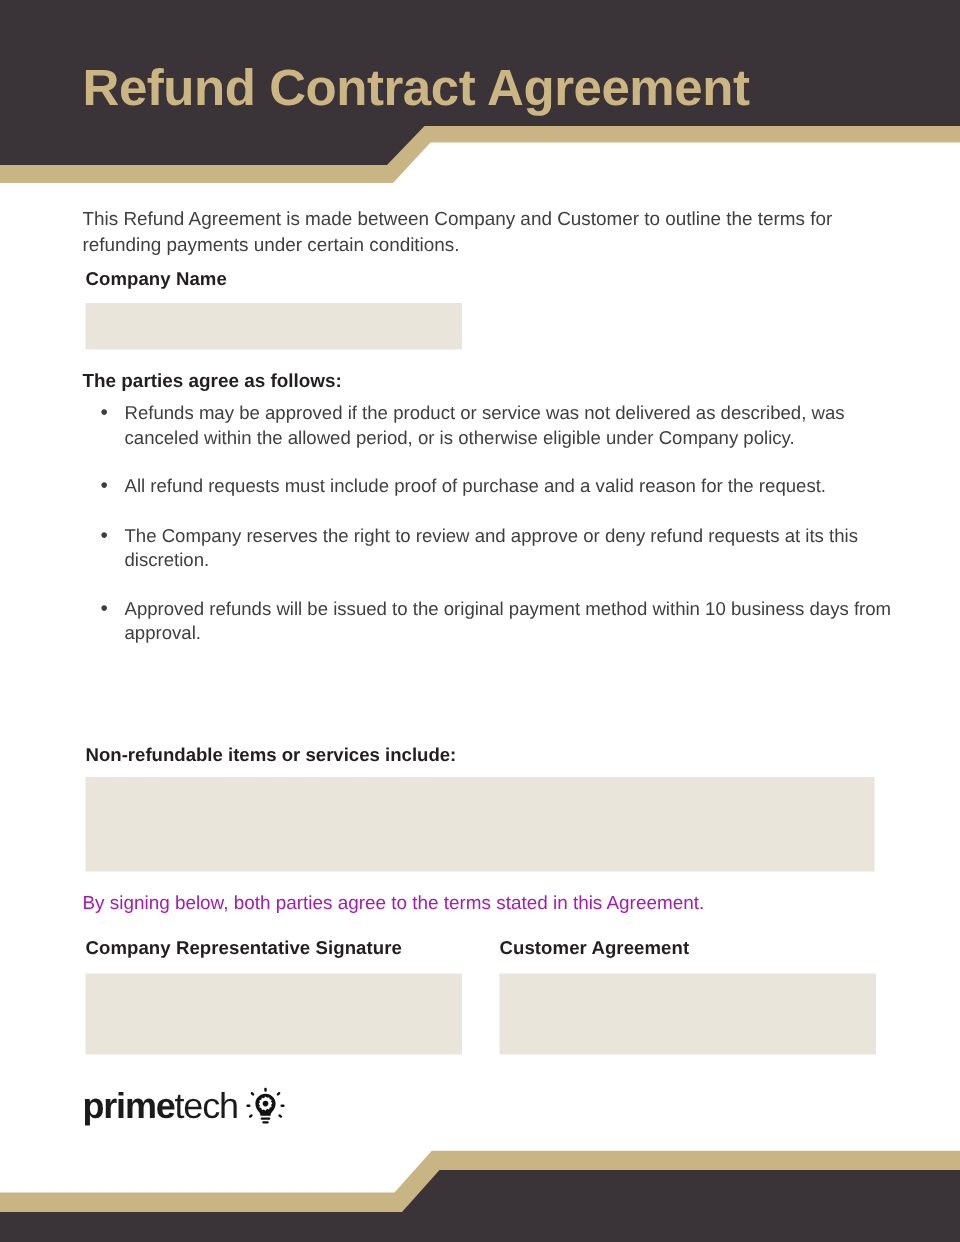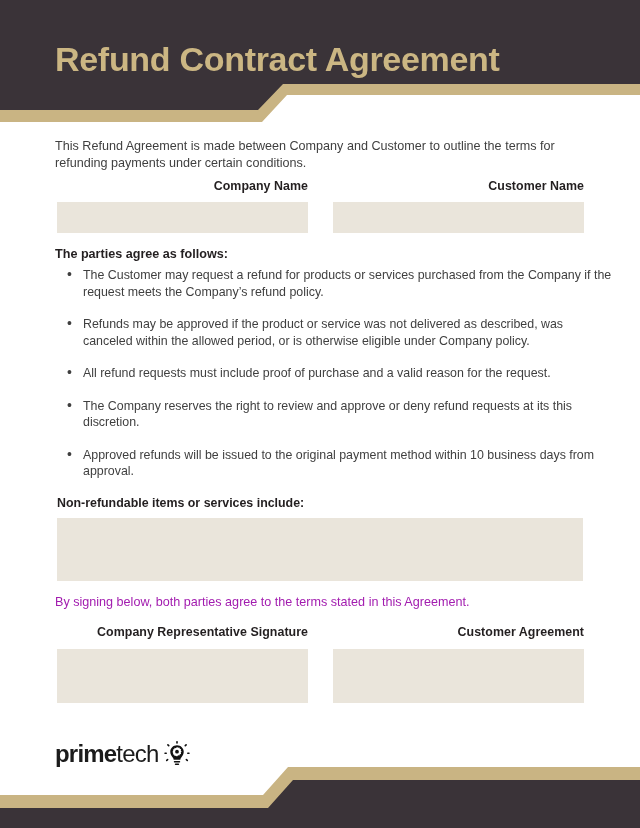--- a/index.html
+++ b/index.html
@@ -71,21 +71,20 @@
     font-size: 12.6px;
     line-height: 17px;
     color: #3f3f3f;
   }
 
   .field-label {
     font-size: 12.4px;
     font-weight: bold;
     color: #231f20;
     letter-spacing: 0.05px;
-    text-align: right;
   }
   .field-box {
     background: #eae5db;
   }
 
   .row-names {
     position: absolute;
     top: 57px;
     left: 0;
     width: 640px;
@@ -166,21 +165,21 @@
   }
   .row-sign .field-box {
     margin-top: 10px;
     height: 54px;
   }
 
   
   .logo {
     position: absolute;
     left: 55px;
-    top: 738px;
+    top: 722px;
     display: flex;
     align-items: center;
     height: 32px;
   }
   .logo-text {
     font-size: 24px;
     color: #1b1b1b;
     letter-spacing: -0.8px;
     line-height: 1;
   }
@@ -233,30 +232,25 @@
 
   <div class="body-wrap">
 
     <div class="intro">This Refund Agreement is made between Company and Customer to outline the terms for refunding payments under certain conditions.</div>
 
     <div class="row-names">
       <div class="col-left">
         <div class="field-label">Company Name</div>
         <div class="field-box"></div>
       </div>
-      <div class="col-right">
-        <div class="field-label">Customer Name</div>
-        <div class="field-box"></div>
-      </div>
     </div>
 
     <div class="agree-head">The parties agree as follows:</div>
 
     <ul class="terms">
-      <li>The Customer may request a refund for products or services purchased from the Company if the request meets the Company’s refund policy.</li>
       <li>Refunds may be approved if the product or service was not delivered as described, was canceled within the allowed period, or is otherwise eligible under Company policy.</li>
       <li>All refund requests must include proof of purchase and a valid reason for the request.</li>
       <li>The Company reserves the right to review and approve or deny refund requests at its this discretion.</li>
       <li>Approved refunds will be issued to the original payment method within 10 business days from approval.</li>
     </ul>
 
     <div class="nonref-label">Non-refundable items or services include:</div>
     <div class="nonref-box"></div>
 
     <div class="signing-note">By signing below, both parties agree to the terms stated in this Agreement.</div>

